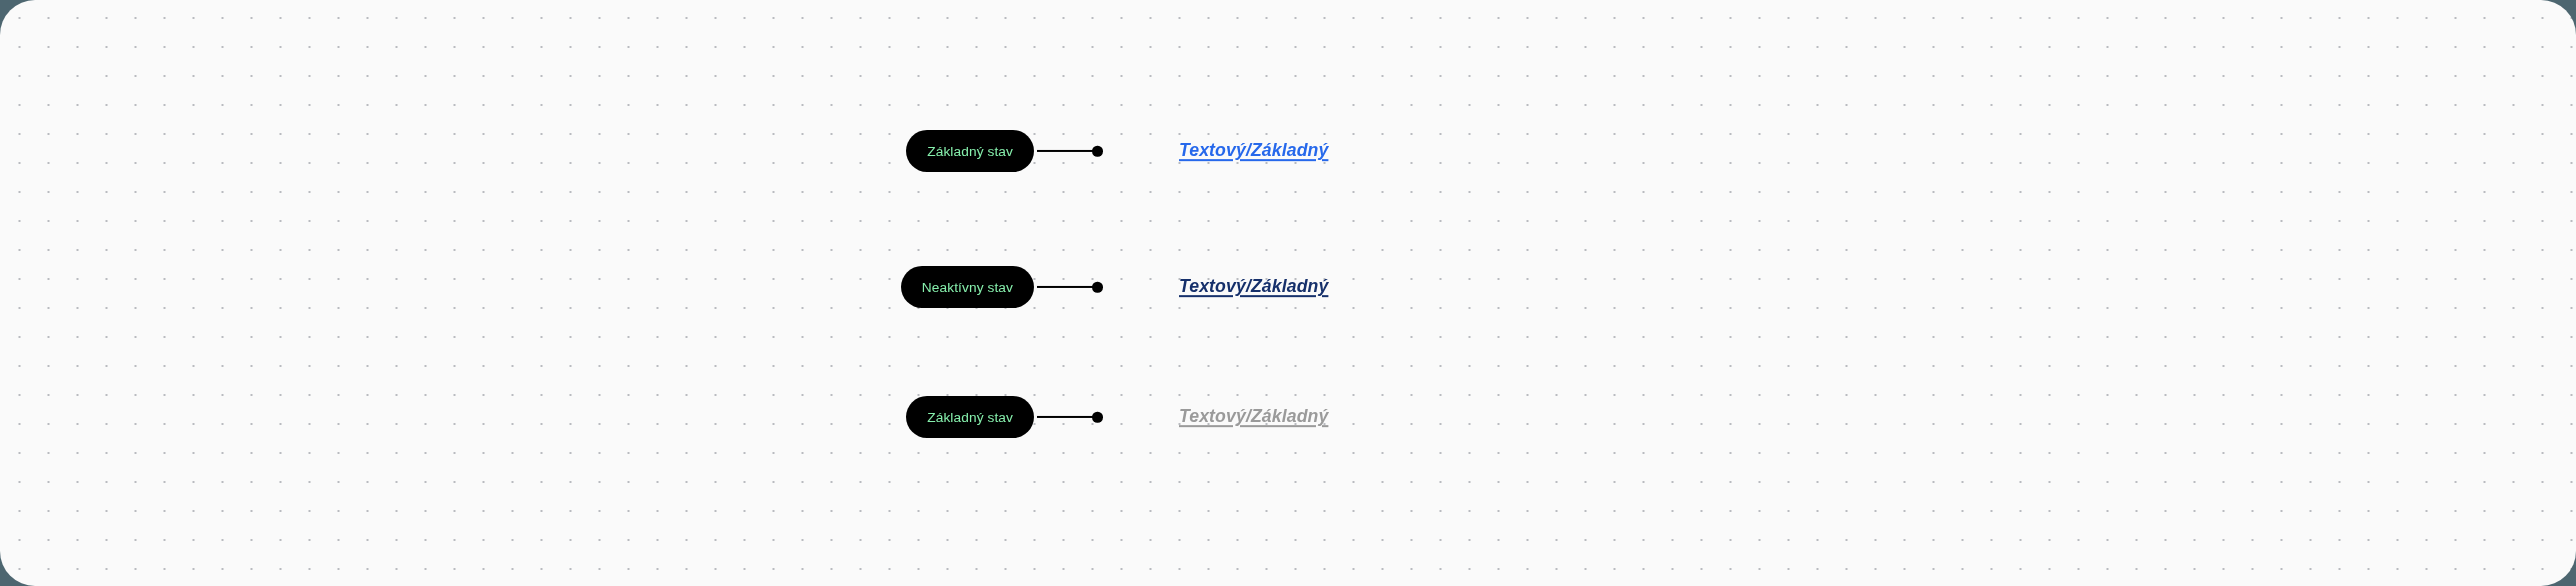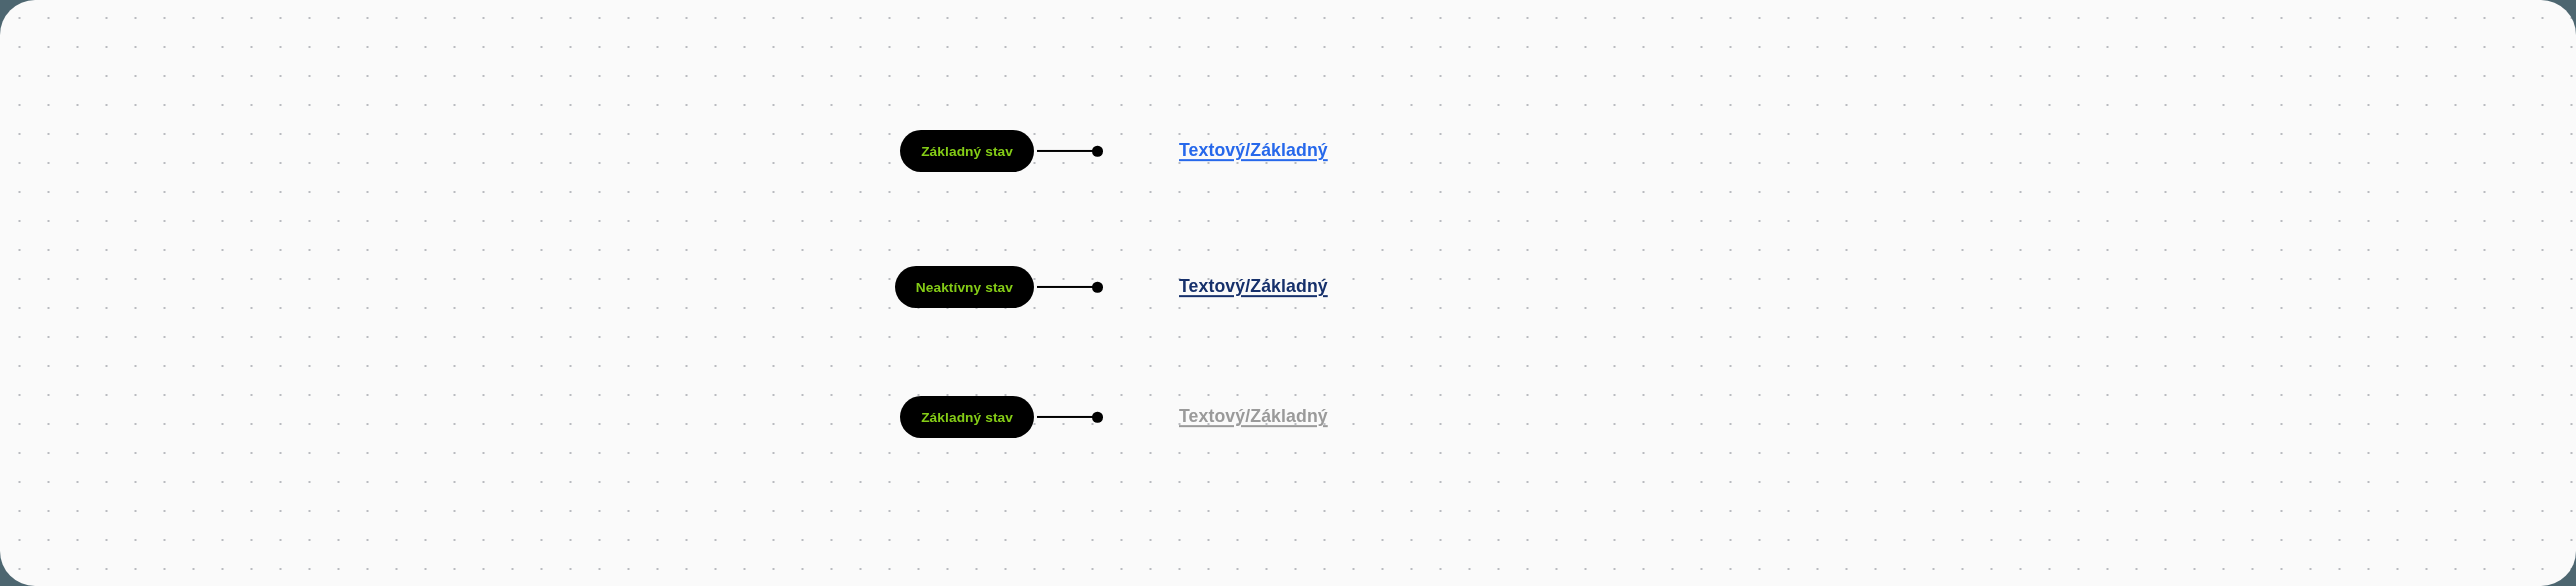--- a/index.html
+++ b/index.html
@@ -42,23 +42,23 @@
     right: 1542px;            
     transform: translateY(-50%);
     top: 0;
     display: inline-flex;
     align-items: center;
     justify-content: center;
     height: 42px;
     padding: 0 21px;
     border-radius: 804px;
     background: #000000;
-    color: #84cc16;
+    color: #86efac;
     font-size: 13.7px;
-    font-weight: 700;
+    font-weight: 400;
     letter-spacing: 0.1px;
     white-space: nowrap;
     box-sizing: border-box;
   }
 
   .leader {
     position: absolute;
     top: 0;
     left: 1037px;
     width: 60px;
@@ -85,20 +85,21 @@
     transform: translateY(-50%);
     font-size: 17.7px;
     font-weight: 700;
     letter-spacing: 0.1px;
     text-decoration: underline;
     text-underline-offset: 3.2px;
     text-decoration-thickness: 1.6px;
     white-space: nowrap;
     line-height: 1;
     cursor: pointer;
+    font-style: italic;
   }
 </style>
 </head>
 <body>
 
 <div id="canvas">
 
   <div class="row" style="top:151px;">
     <div class="pill">Základný stav</div>
     <div class="leader"></div>

